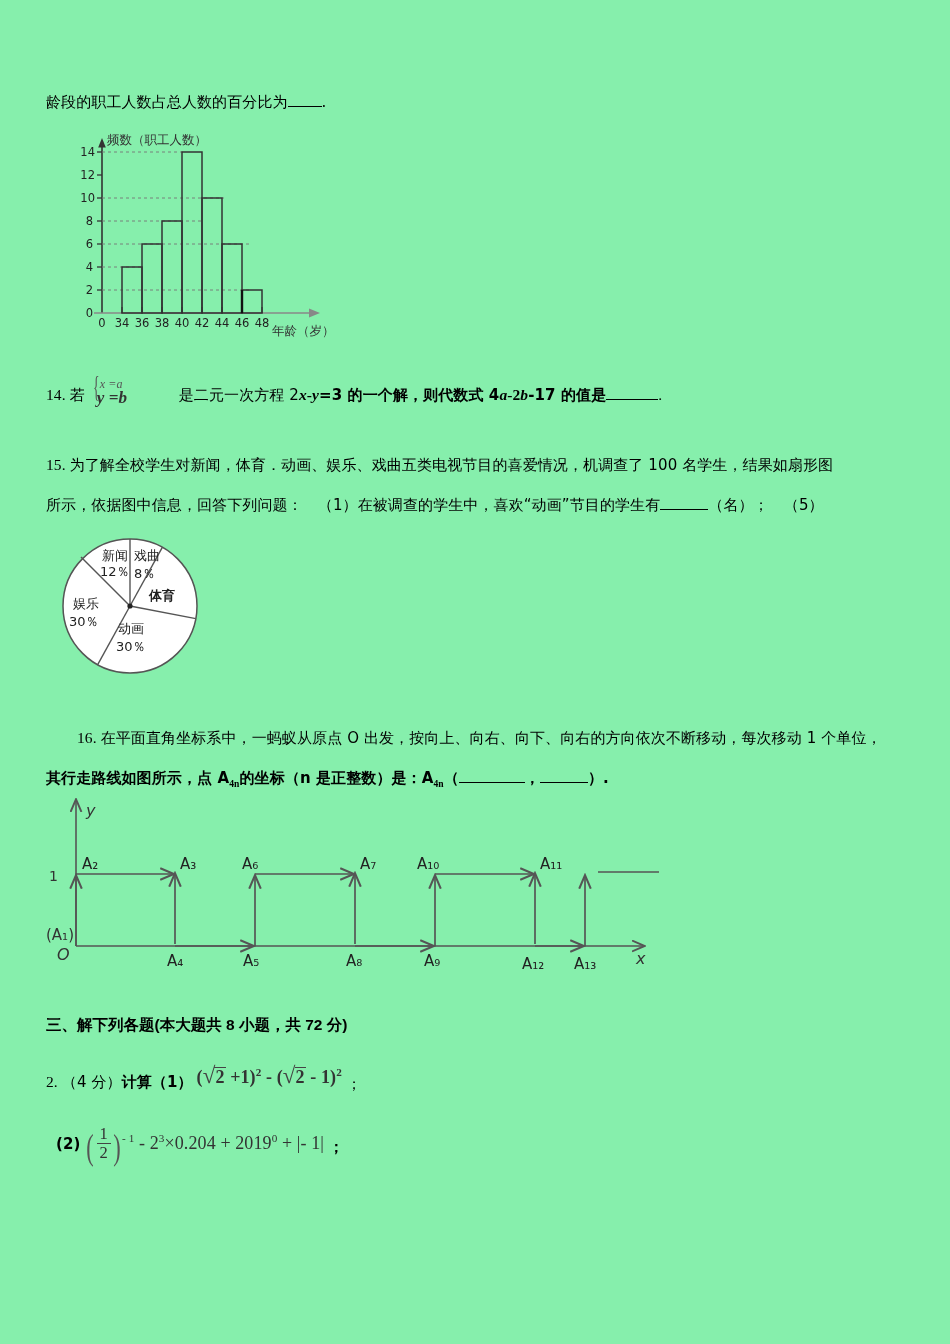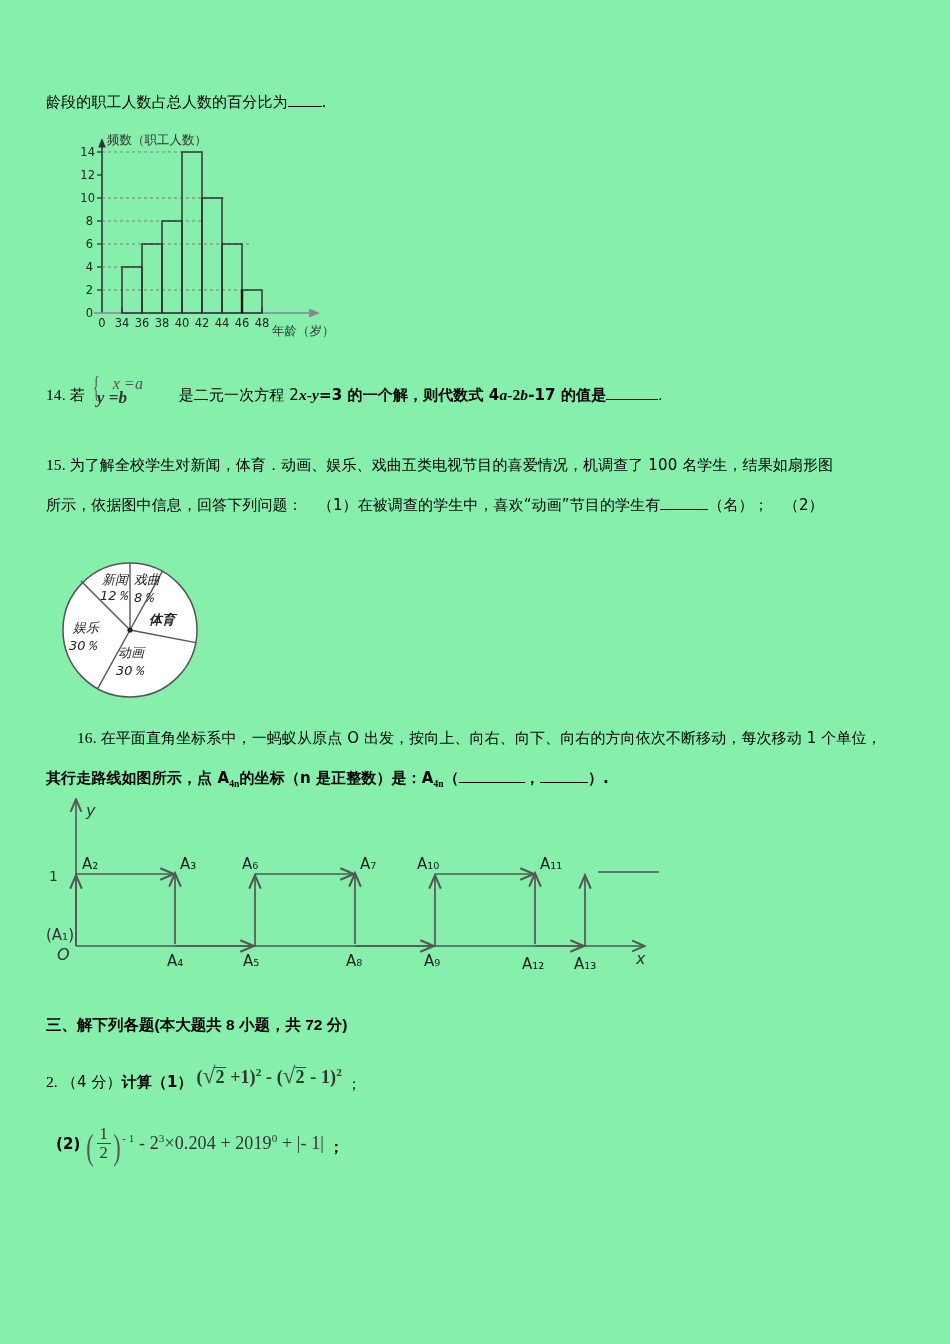--- a/index.html
+++ b/index.html
@@ -172,35 +172,35 @@
       <text x="228" y="207" font-size="12.5" fill="#333">年龄（岁）</text>
     </svg>
   </div>
 
   <div class="qtext" style="left:46px; top:375px;">
     <span class="qnum">14.</span>
     <span class="cjk">若</span>
     <span style="display:inline-block; position:relative; width:86px; height:20px; vertical-align:-3px;">
       <span style="position:absolute; left:0; top:-17px; font-size:30px; font-weight:200; color:#555;
                    transform:scaleX(0.45); display:inline-block;">{</span>
-      <span class="ital mathser" style="position:absolute; left:24px; top:-19px; font-size:16px; color:#555;">x =a</span>
+      <span class="ital mathser" style="position:absolute; left:11px; top:-19px; font-size:12px; color:#555;">x =a</span>
       <span class="ital mathser" style="position:absolute; left:8px; top:-5px; font-size:17px; color:#333;font-weight:bold;">y =b</span>
     </span>
     <span class="cjk">是二元一次方程 2</span><span class="ital bold">x</span><span class="bold">-</span><span class="ital bold">y</span><span class="cjk bold">=3 的一个解，则代数式 4</span><span class="ital bold">a</span><span class="bold">-2</span><span class="ital bold">b</span><span class="cjk bold">-17 的值是</span><span class="fillblank" style="width:52px;height:1px;"></span><span>.</span>
   </div>
 
   <div class="qtext" style="left:46px; top:445px;">
     <span class="qnum">15.</span>
     <span class="cjk">为了解全校学生对新闻，体育．动画、娱乐、戏曲五类电视节目的喜爱情况，机调查了 100 名学生，结果如扇形图</span>
   </div>
   <div class="qtext" style="left:46px; top:485px;">
-    <span class="cjk">所示，依据图中信息，回答下列问题：　（1）在被调查的学生中，喜欢“动画”节目的学生有</span><span class="fillblank" style="width:48px;height:1px;"></span><span class="cjk">（名）；　（2）</span>
-  </div>
-
-  <div id="pie" style="left:48px; top:552px;font-style:italic;">
+    <span class="cjk">所示，依据图中信息，回答下列问题：　（1）在被调查的学生中，喜欢“动画”节目的学生有</span><span class="fillblank" style="width:48px;height:1px;"></span><span class="cjk">（名）；　（5）</span>
+  </div>
+
+  <div id="pie" style="left:48px; top:528px;">
     <svg width="200" height="162" viewBox="0 0 200 162">
 
       <circle cx="82" cy="78" r="67" fill="#ffffff" stroke="#555" stroke-width="1.5"></circle>
 
       <g stroke="#555" stroke-width="1.4">
 
         <line x1="82" y1="78" x2="82" y2="11"></line>
 
         <line x1="82" y1="78" x2="114.3" y2="19.3"></line>
 

